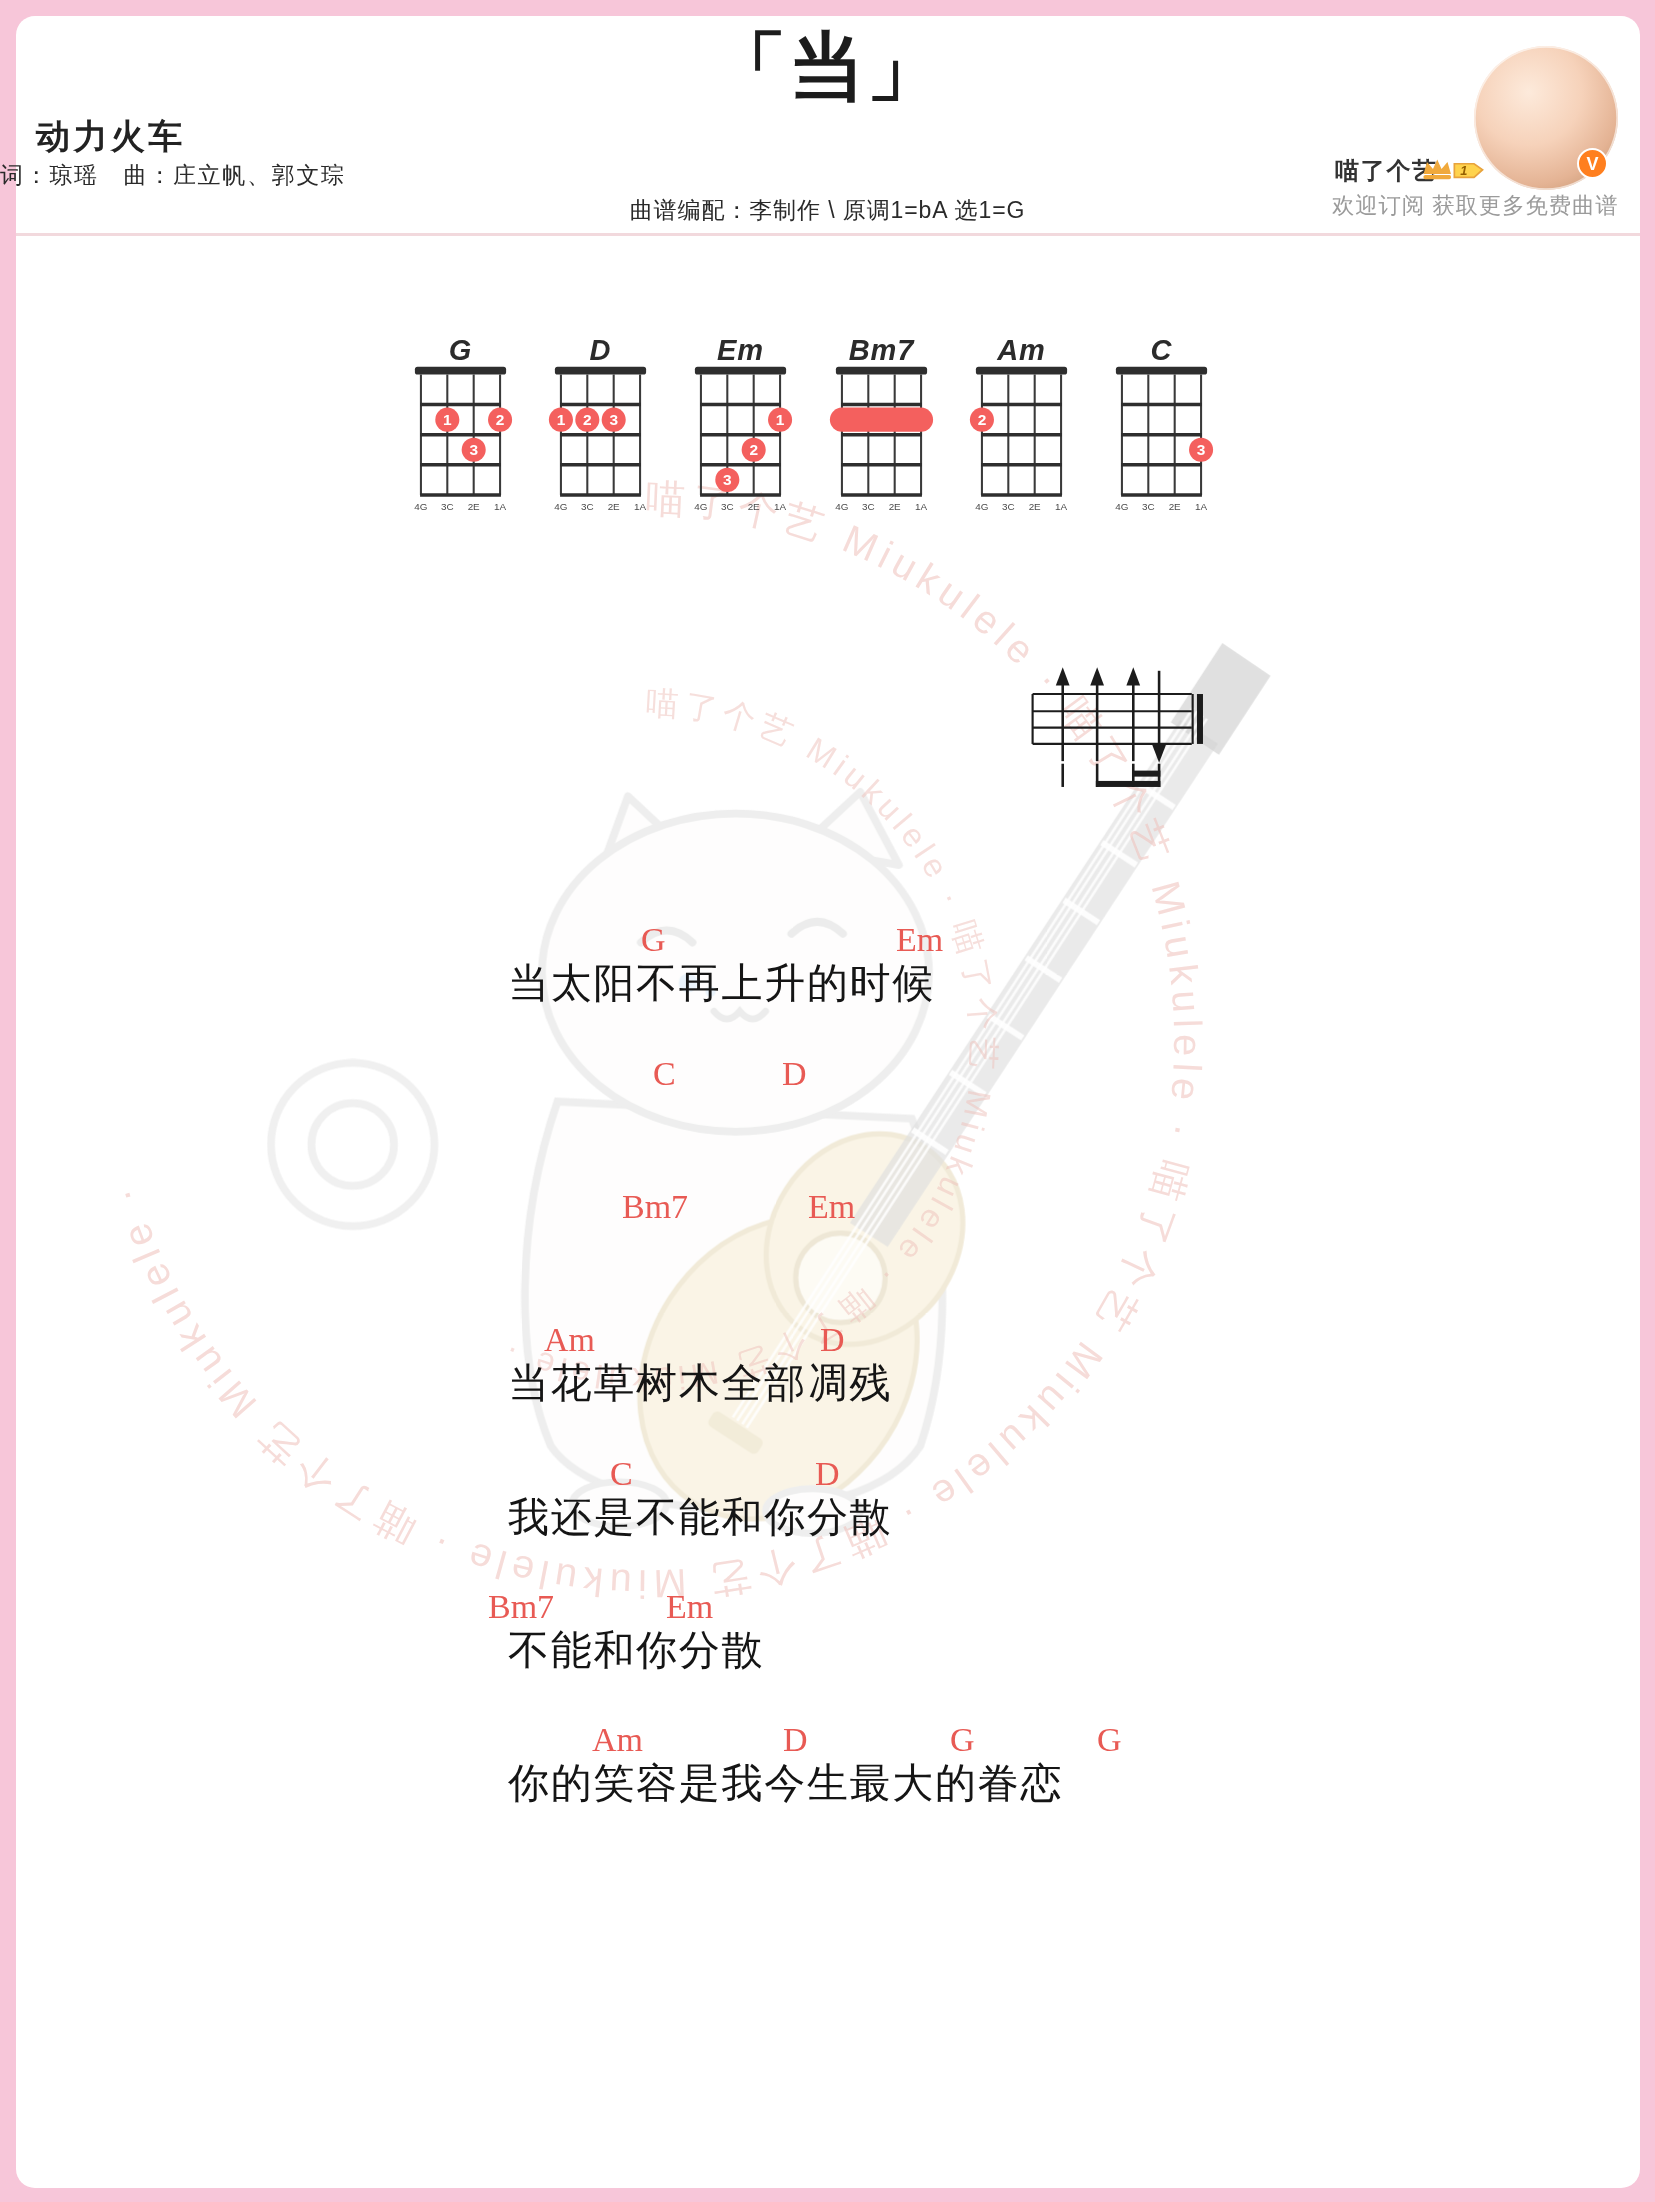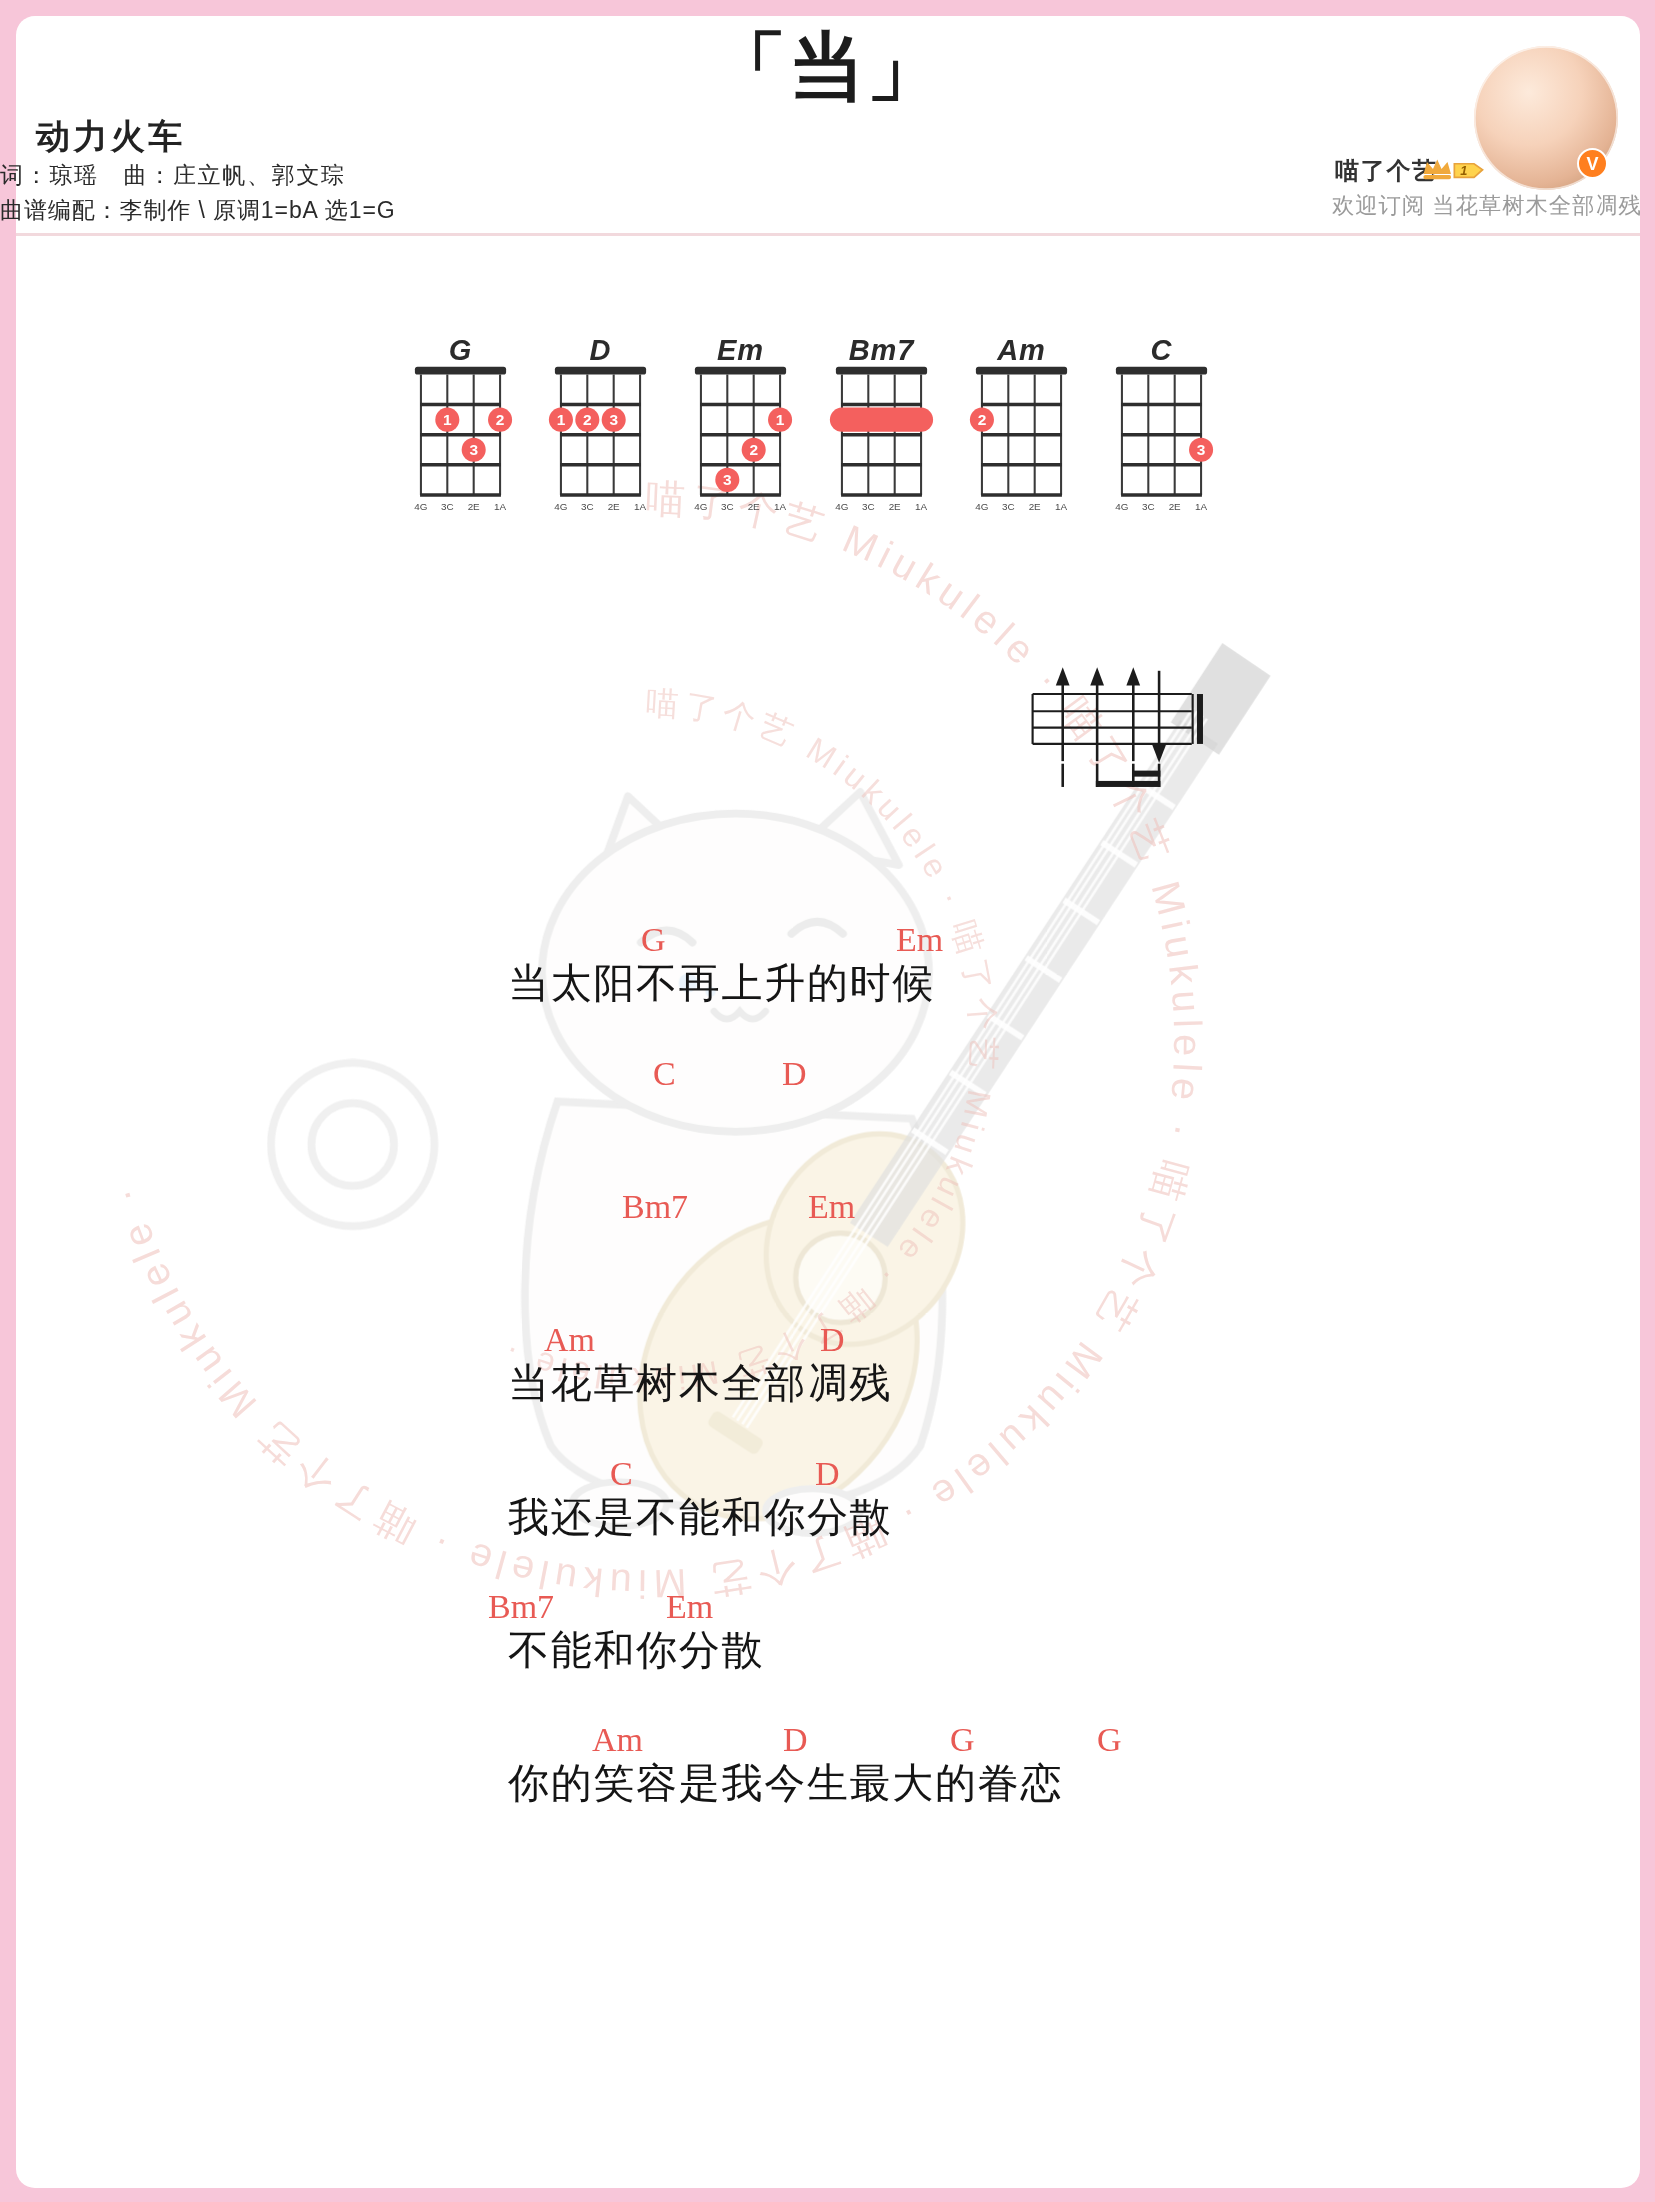--- a/index.html
+++ b/index.html
@@ -4,21 +4,21 @@
 <style>
   html,body{margin:0;padding:0;}
   body{width:1655px;height:2203px;font-family:"Liberation Sans",sans-serif;}
   .stage{position:relative;width:1655px;height:2203px;background:#f7c6d9;overflow:hidden;}
   .page{position:absolute;left:15.5px;top:15.5px;right:15.5px;bottom:15.5px;background:#ffffff;border-radius:19px;}
   .abs{position:absolute;}
   
   .title{left:0;right:0;top:17px;text-align:center;font-size:76px;font-weight:700;color:#1c1c1c;letter-spacing:1.7px;}
   .subtitle{left:0;right:0;top:114px;text-align:left;font-size:34px;font-weight:600;color:#222;letter-spacing:3.4px;padding-left:36px;}
   .credits1{left:0;right:0;top:160px;font-size:23px;font-weight:500;color:#2a2a2a;letter-spacing:1.7px;}
-  .credits2{left:0;right:0;top:195px;text-align:left;font-size:23px;font-weight:500;color:#2a2a2a;letter-spacing:0.9px;}
+  .credits2{left:0;right:0;top:195px;text-align:center;font-size:23px;font-weight:500;color:#2a2a2a;letter-spacing:0.9px;}
   .divider{left:15.5px;right:15.5px;top:233px;height:2.6px;background:#f2d9dd;}
   
   .avatar{left:1474px;top:46px;width:144px;height:144px;border-radius:50%;
     background:radial-gradient(circle at 38% 32%,#fdeadb 0%,#f6d2ba 40%,#e4b394 70%,#b98a63 100%);
     box-shadow:inset 0 0 0 1.7px rgba(255,255,255,.6);}
   .vbadge{left:1577px;top:148px;width:31px;height:31px;border-radius:50%;background:#ff7f1f;border:2.6px solid #fff;
     color:#fff;font-size:18px;font-weight:700;text-align:center;line-height:29px;box-sizing:border-box;}
   .chname{left:1335px;top:155px;font-size:24px;font-weight:700;color:#333;letter-spacing:1.7px;}
   .subhint{left:1332px;top:190px;font-size:22.4px;color:#9b9b9b;letter-spacing:0.9px;}
   .crown{left:1421px;top:156px;}
@@ -100,21 +100,21 @@
 
     <div class="abs avatar"></div>
     <div class="abs vbadge">V</div>
     <div class="abs chname">喵了个艺</div>
     <svg class="abs crown" width="65" height="27.5" viewBox="0 0 76 32">
       <path d="M3 21 L7 7 L14 15 L19 4 L24 15 L31 7 L35 21 Z" fill="#f0a93c"></path>
       <rect x="3" y="22" width="32" height="5" rx="2" fill="#f0a93c"></rect>
       <path d="M39 9 L62 9 L72 16 L62 25 L39 25 Z" fill="#ffd34d" stroke="#e8a33d" stroke-width="2"></path>
       <text x="50" y="22" text-anchor="middle" font-size="15" font-weight="bold" fill="#945f00" font-style="italic">1</text>
     </svg>
-    <div class="abs subhint">欢迎订阅 当花草树木全部凋残</div>
+    <div class="abs subhint">欢迎订阅 获取更多免费曲谱</div>
 
     <div id="chord-row">
         <div class="chord-diagram" style="left: 402px;"><div class="chord-name">G</div><svg width="117" height="148" viewBox="-22 -2 136 172">
             <rect x="-7" y="0" width="106" height="9" rx="3" fill="#2e2e2e"></rect>
             <line x1="0" x2="0" y1="9" y2="149" stroke="#3a3a3a" stroke-width="2.4"></line>
             <line x1="30.666666666666668" x2="30.666666666666668" y1="9" y2="149" stroke="#3a3a3a" stroke-width="2.4"></line>
             <line x1="61.333333333333336" x2="61.333333333333336" y1="9" y2="149" stroke="#3a3a3a" stroke-width="2.4"></line>
             <line x1="92" x2="92" y1="9" y2="149" stroke="#3a3a3a" stroke-width="2.4"></line>
             <line x1="-1" x2="93" y1="44" y2="44" stroke="#2e2e2e" stroke-width="4"></line>
             <line x1="-1" x2="93" y1="79" y2="79" stroke="#2e2e2e" stroke-width="4"></line>

